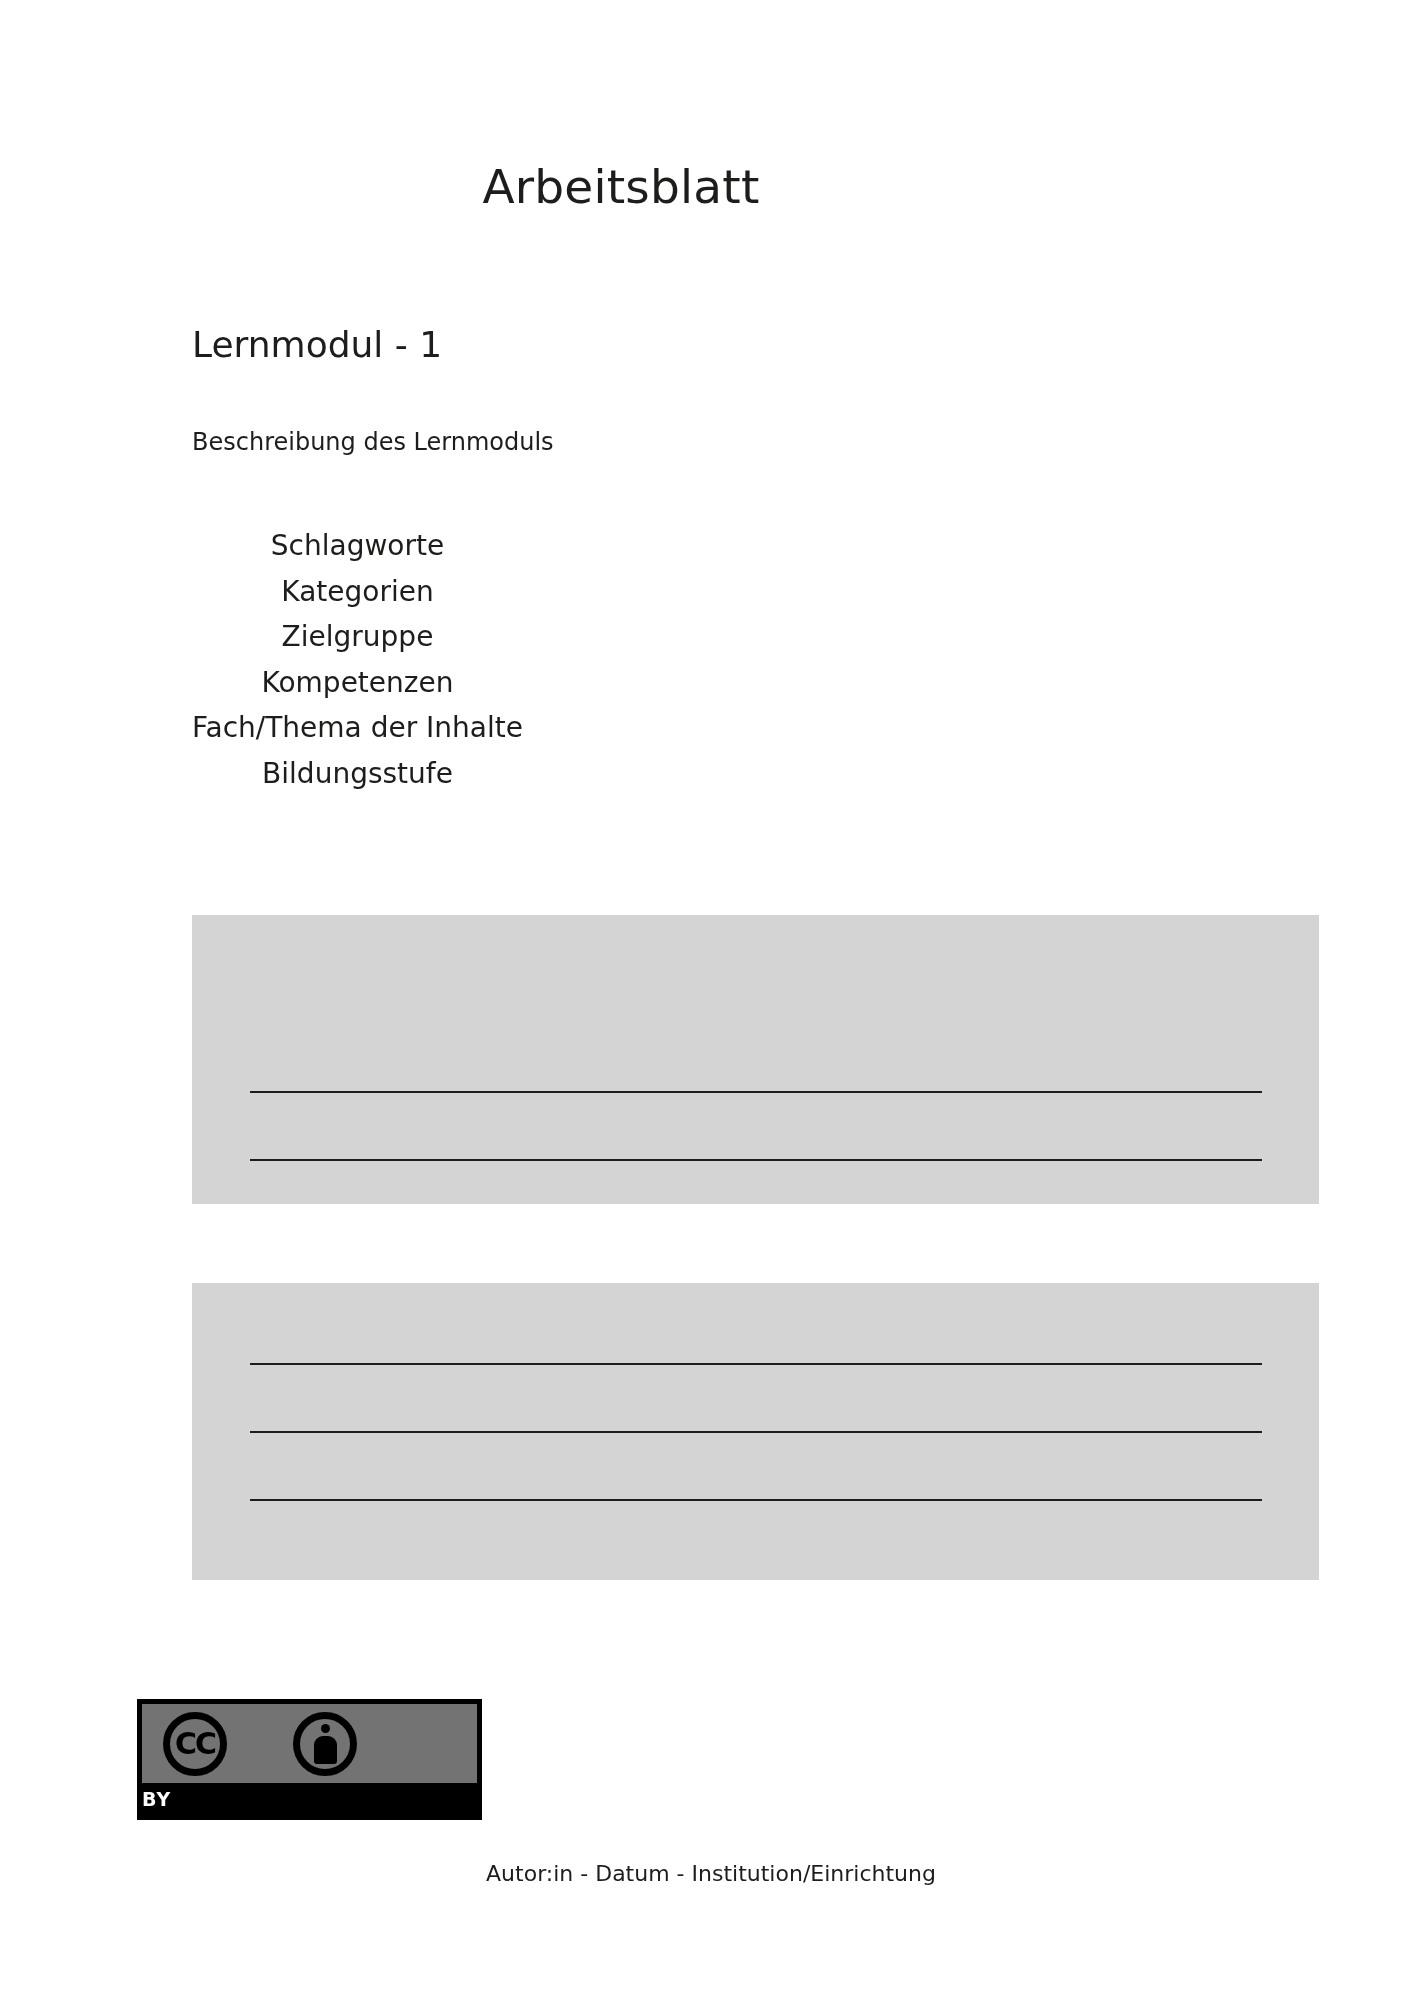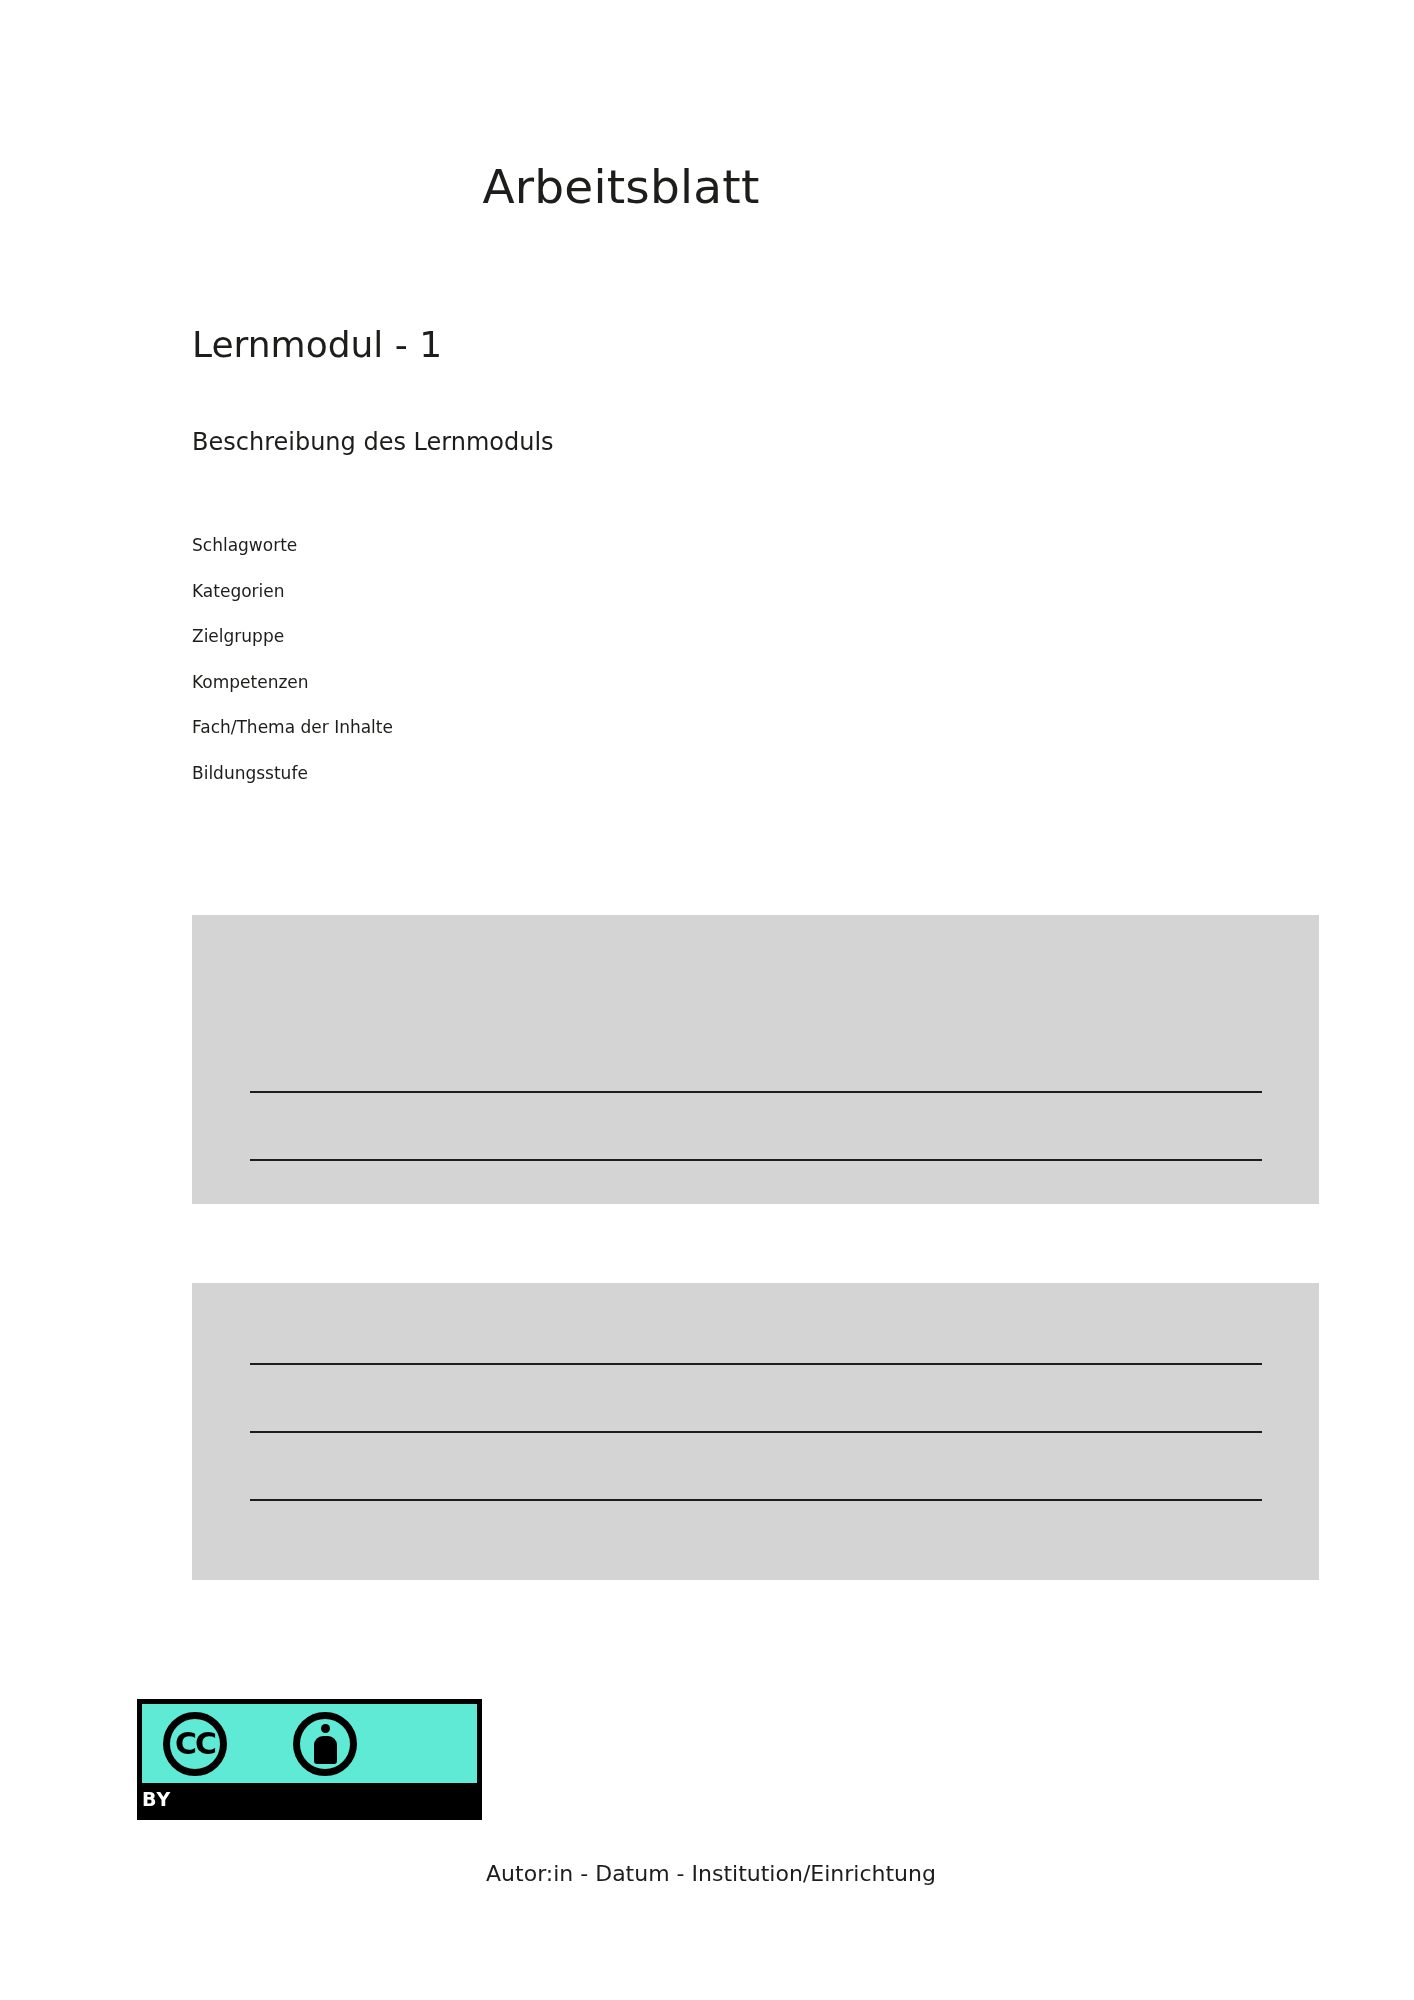--- a/index.html
+++ b/index.html
@@ -54,24 +54,25 @@
   }
   .meta-list {
     position: absolute;
     top: 523px;
     left: 192px;
     margin: 0;
     padding: 0;
     list-style: none;
   }
   .meta-list li {
-    font-size: 17px;
+    font-size: 28px;
     line-height: 45.5px;
     color: #1d1d1b;
     white-space: nowrap;
+    text-align: center;
   }
 
   
   .answer-box {
     position: absolute;
     background: #d4d4d4;
     left: 192px;
     width: 1127px;
   }
   .answer-box.box-1 {
@@ -90,21 +91,21 @@
     width: 1012px;
   }
 
   
   .cc-badge {
     position: absolute;
     left: 137px;
     top: 1699px;
     width: 345px;
     height: 121px;
-    background: #5eead4;
+    background: #737373;
     border: 5px solid #000000;
     box-sizing: border-box;
   }
   .cc-badge .cc-top {
     position: absolute;
     left: 0; top: 0;
     width: 100%;
     height: 79px;
     box-sizing: border-box;
     display: flex;

